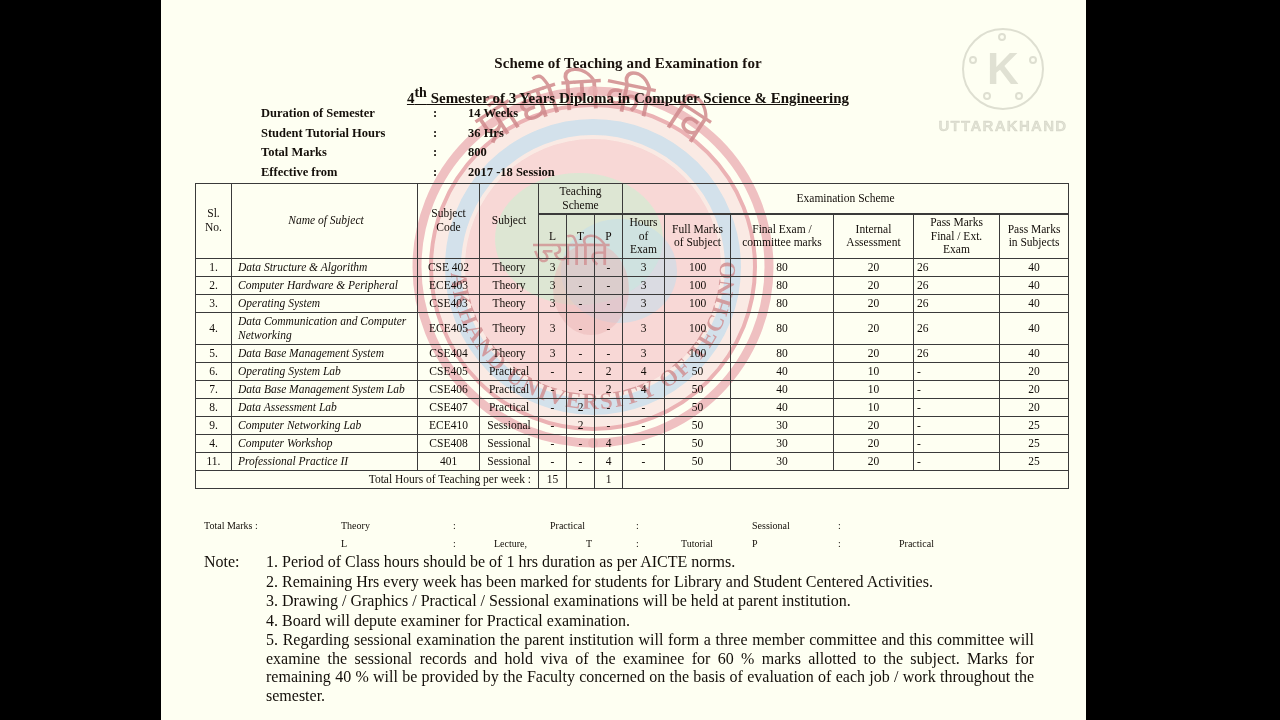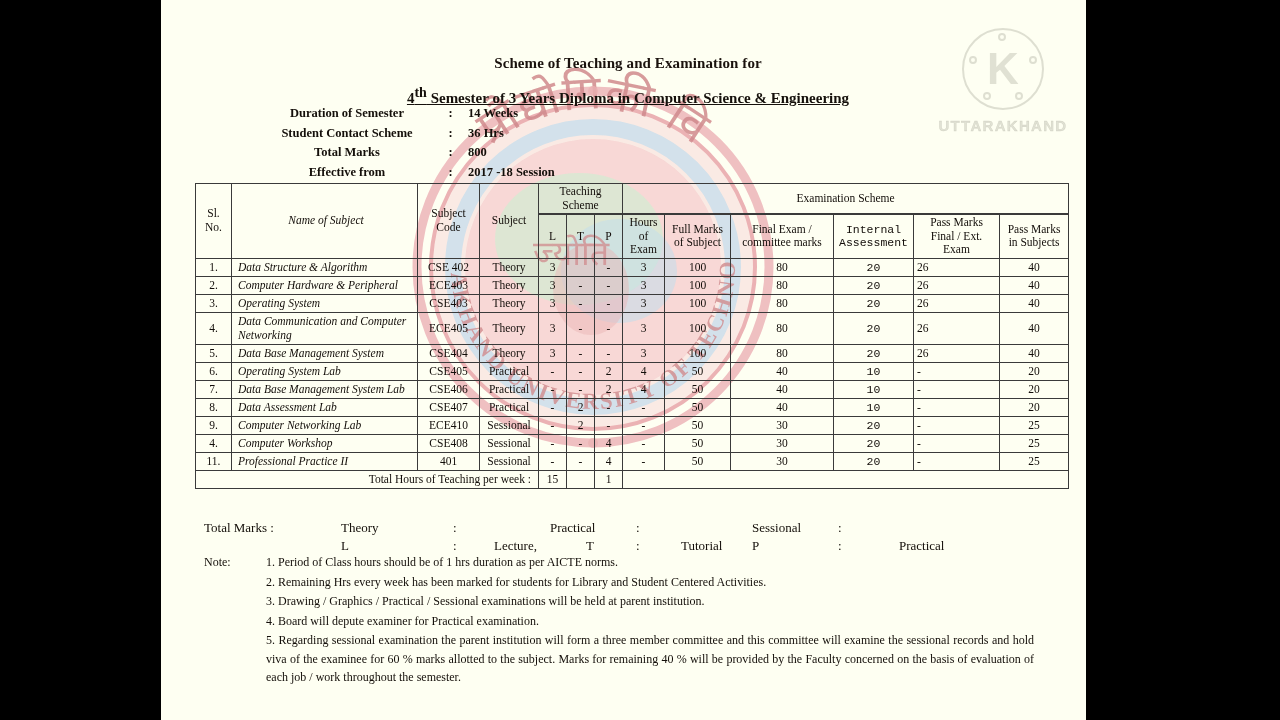--- a/index.html
+++ b/index.html
@@ -86,21 +86,21 @@
     font-size: 15px; font-weight: 700; color: #15100b;
   }
   .title2 span.u { text-decoration: underline; }
   .title2 sup { font-size: 14px; }
 
   .meta {
     position: absolute; left: 91px; top: 104px;
     font-size: 12.5px; font-weight: 700; color: #140f0a;
     line-height: 19.5px;
   }
-  .meta .row { display: flex; text-align: center; }
+  .meta .row { display: flex; }
   .meta .lab { width: 172px; }
   .meta .col { width: 35px; }
   .meta .val { }
 
   
   #sched {
     position: absolute; left: 25px; top: 183px;
     width: 845px;
     border-collapse: collapse;
     table-layout: fixed;
@@ -115,45 +115,45 @@
   }
   #sched thead th { text-align: center; line-height: 13.5px; font-size: 11.5px; }
   .c-sl     { width: 36px;  text-align: center; }
   .c-name   { width: 186px; text-align: left; padding-left: 6px !important; font-style: italic; }
   .c-code   { width: 62px;  text-align: center; }
   .c-type   { width: 59px;  text-align: center; }
   .c-l, .c-t, .c-p { width: 28px; text-align: center; }
   .c-hrs    { width: 42px;  text-align: center; }
   .c-full   { width: 66px;  text-align: center; }
   .c-final  { width: 103px; text-align: center; }
-  .c-int    { width: 80px;  text-align: center; font-family: Liberation Mono, monospace; }
+  .c-int    { width: 80px;  text-align: center; }
   .c-pmf    { width: 86px;  text-align: left; }
   .c-pms    { width: 69px;  text-align: center; }
 
   #sched tbody td { height: 17px; line-height: 15px; }
   #sched tbody td.c-name { line-height: 14.5px; }
   #sched tbody tr td { font-size: 11.5px; }
 
   .totrow td {
     font-weight: 700; font-size: 12.5px;
     height: 20px;
   }
   .totrow .totlabel { text-align: right; padding-right: 7px !important; }
 
   
   #marksline {
     position: absolute; left: 34px; top: 520px;
-    width: 860px; font-size: 13px; color: #130e09;
+    width: 860px; font-size: 10px; color: #130e09;
   }
   #marksline .r { position: relative; height: 18px; }
   #marksline span { position: absolute; white-space: nowrap; }
 
   #notes {
     position: absolute; left: 34px; top: 553px; width: 830px;
-    font-size: 12px; color: #130e09; line-height: 18.5px;
+    font-size: 16px; color: #130e09; line-height: 18.5px;
   }
   #notes .nrow { position: relative; padding-left: 62px; margin-bottom: 1px; }
   #notes .nrow .tag { position: absolute; left: 0; top: 0; }
   #notes .para { padding-left: 62px; text-align: justify; }
 </style>
 </head>
 <body>
 
 <div id="screen">
 
@@ -214,21 +214,21 @@
         <span class="u"><span>4</span><sup>th</sup><span> Semester of 3 Years Diploma in Computer Science &amp; Engineering</span></span>
       </div>
 
       <div class="meta">
         <div class="row">
           <span class="lab">Duration of Semester</span>
           <span class="col">:</span>
           <span class="val">14 Weeks</span>
         </div>
         <div class="row">
-          <span class="lab">Student Contact Scheme</span>
+          <span class="lab">Student Tutorial Hours</span>
           <span class="col">:</span>
           <span class="val">36 Hrs</span>
         </div>
         <div class="row">
           <span class="lab">Total Marks</span>
           <span class="col">:</span>
           <span class="val">800</span>
         </div>
         <div class="row">
           <span class="lab"> Effective from</span>

